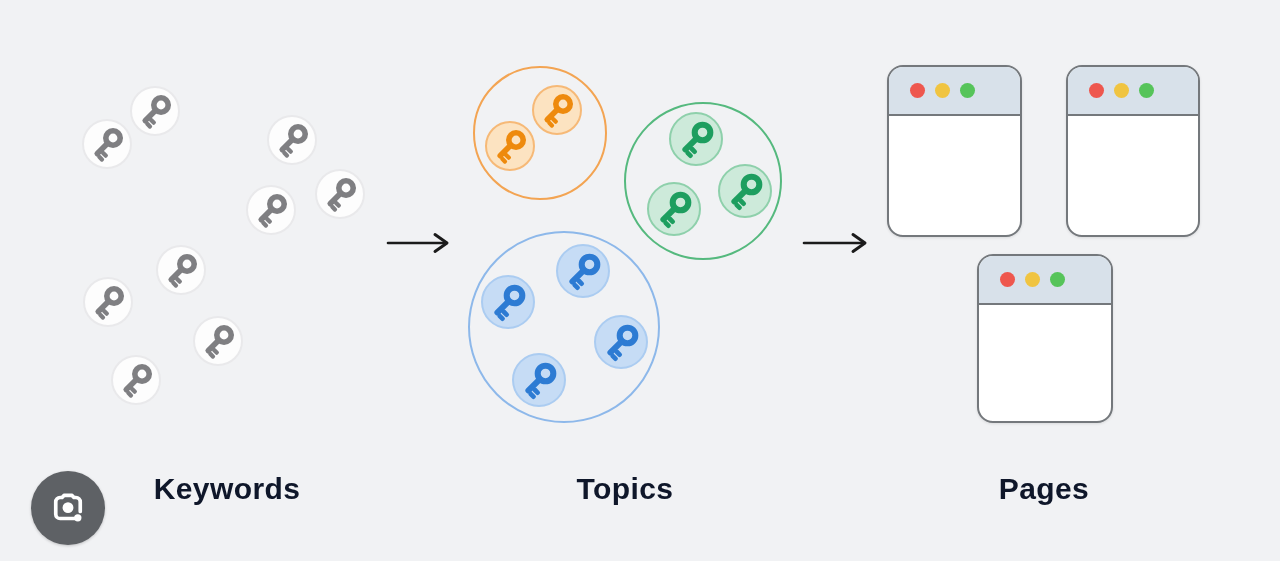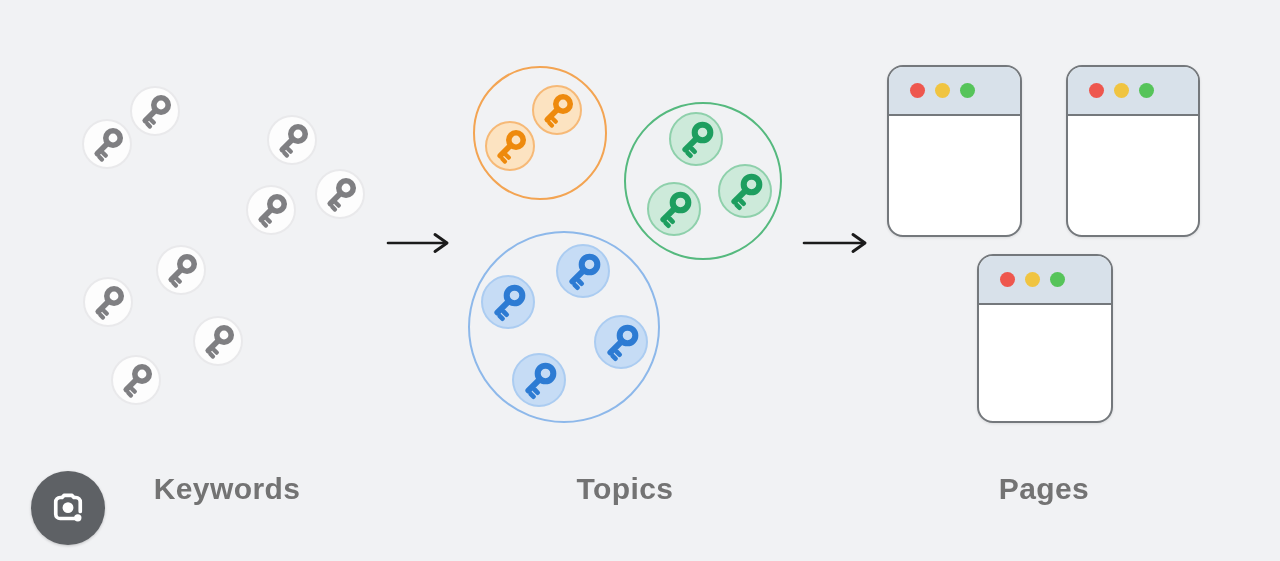--- a/index.html
+++ b/index.html
@@ -9,21 +9,21 @@
     overflow:hidden;
     font-family:"Liberation Sans","DejaVu Sans",sans-serif;
   }
   #diagram-svg{position:absolute;left:0;top:0;}
   .section-label{
     position:absolute;
     transform:translate(-50%,-50%);
     font-size:30px;
     font-weight:700;
     letter-spacing:.4px;
-    color:#737373;
+    color:#0f172a;
     white-space:nowrap;
   }
   .window{
     position:absolute;
     box-sizing:border-box;
     border:2px solid #74787c;
     border-radius:16px;
     overflow:hidden;
     background:#fff;
     box-shadow:0 1px 3px rgba(0,0,0,.10);

